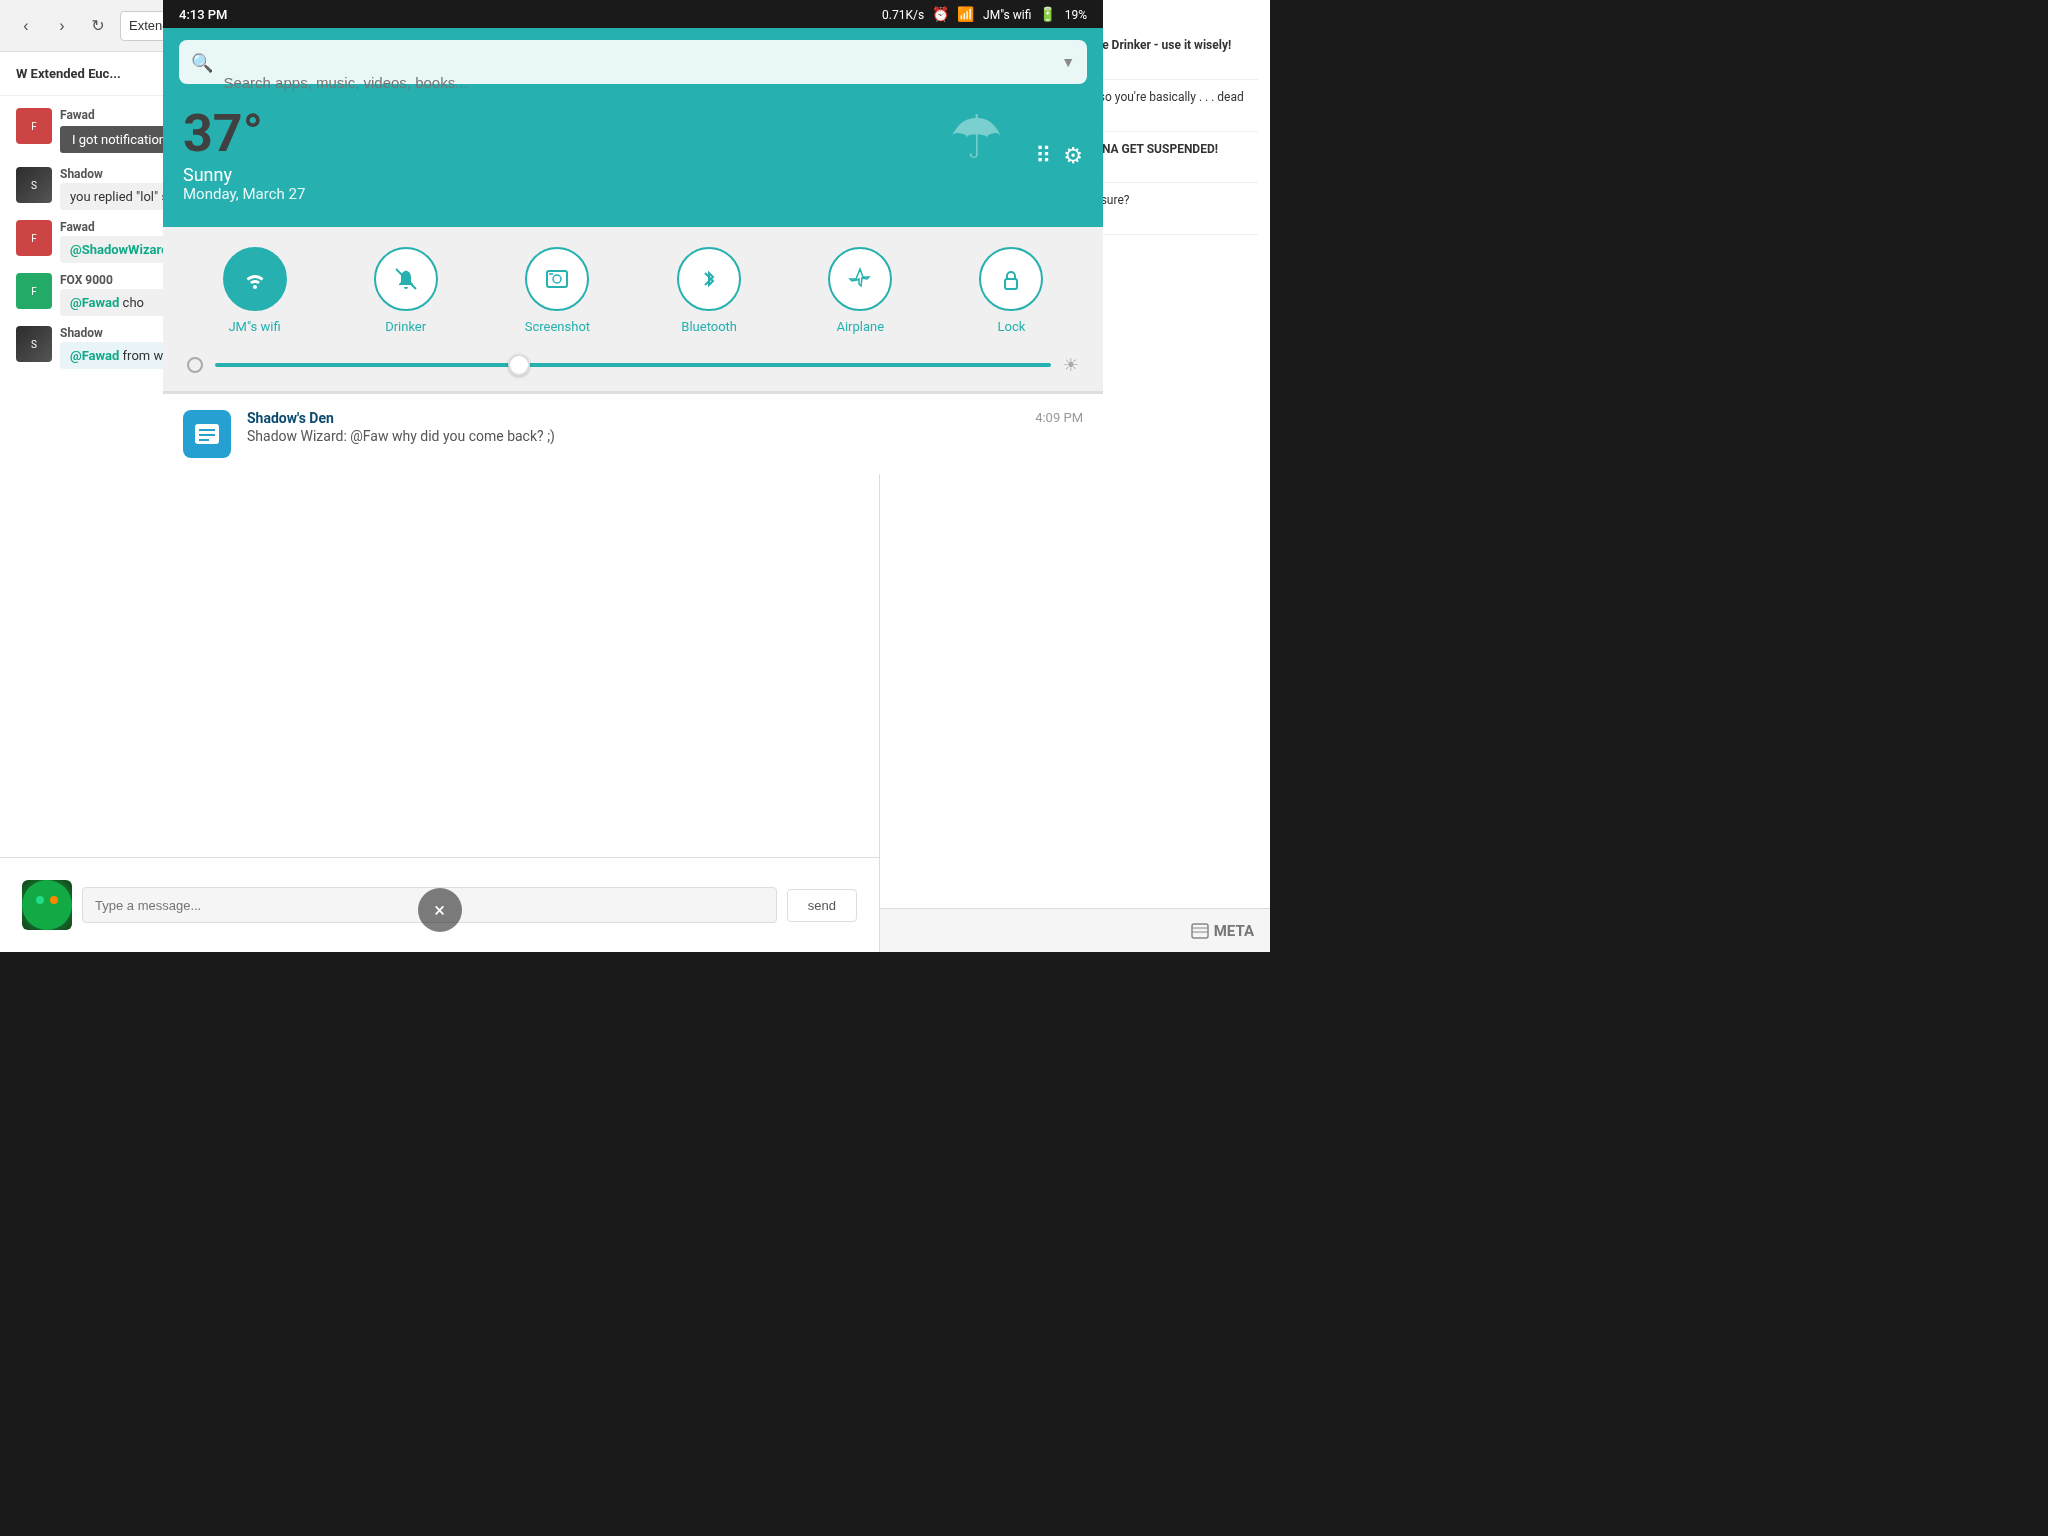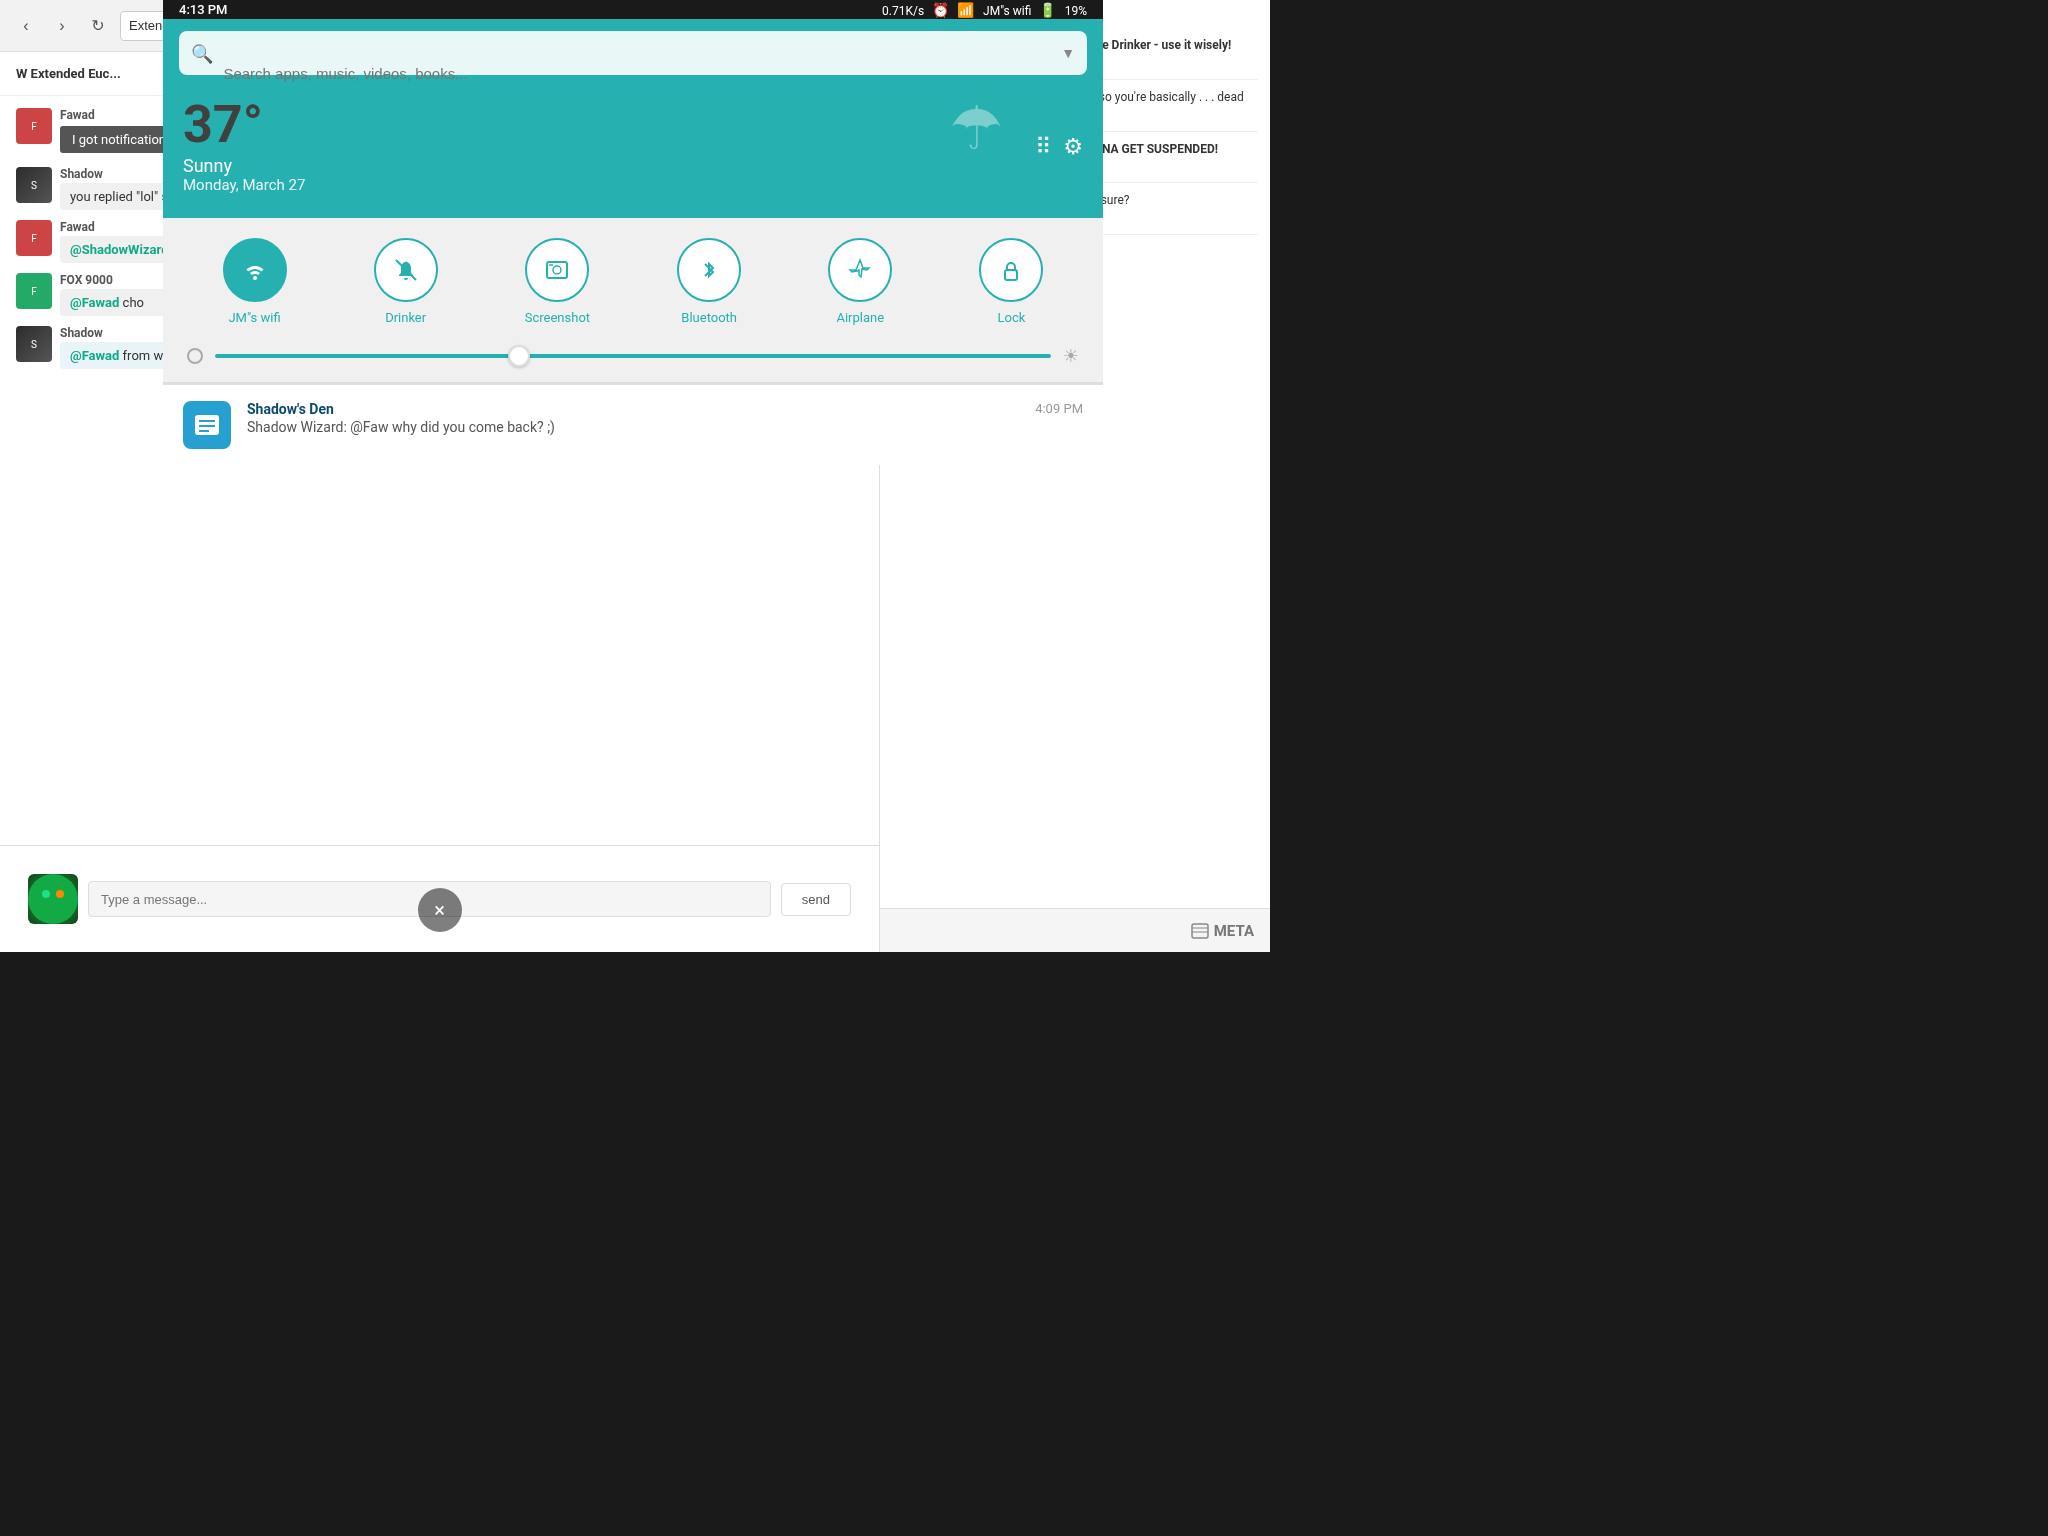--- a/index.html
+++ b/index.html
@@ -215,21 +215,21 @@
     
     .overlay {
       position: absolute;
       top: 0; left: 163px;
       width: 940px;
       z-index: 100;
     }
 
     
     .status-bar {
-      height: 19px;
+      height: 28px;
       background: #1a1a1a;
       display: flex;
       align-items: center;
       padding: 0 16px;
       justify-content: space-between;
     }
     .status-time {
       color: #fff;
       font-size: 13px;
       font-weight: 500;
@@ -497,21 +497,21 @@
       </div>
       <div class="chat-row">
         <div class="avatar shadow">S</div>
         <div class="msg-content">
           <div class="msg-author">Shadow</div>
           <div class="msg-text highlight"><span class="mention">@Fawad</span> from whom?! I'll kick their butt too! :D</div>
         </div>
       </div>
     </div>
 
-    <div style="position:absolute; bottom:0; left:0; width:100%; background:#fff; border-top:1px solid #ddd; display:flex; align-items:center; padding:28px; gap:10px;">
+    <div style="position:absolute; bottom:0; left:0; width:100%; background:#fff; border-top:1px solid #ddd; display:flex; align-items:center; padding:22px; gap:10px;">
       <div class="user-avatar-bottom" style="background: radial-gradient(circle, #2a6, #141); width:50px; height:50px; border-radius:6px;">
         <svg width="50" height="50" viewBox="0 0 50 50">
             <circle cx="25" cy="25" r="25" fill="#1a4"></circle>
             <circle cx="18" cy="20" r="4" fill="#2d8"></circle>
             <circle cx="32" cy="20" r="4" fill="#f80"></circle>
           </svg>
       </div>
       <input class="chat-input" placeholder="Type a message..." style="">
       <button class="send-btn">send</button>
       <div class="close-btn-bottom">

